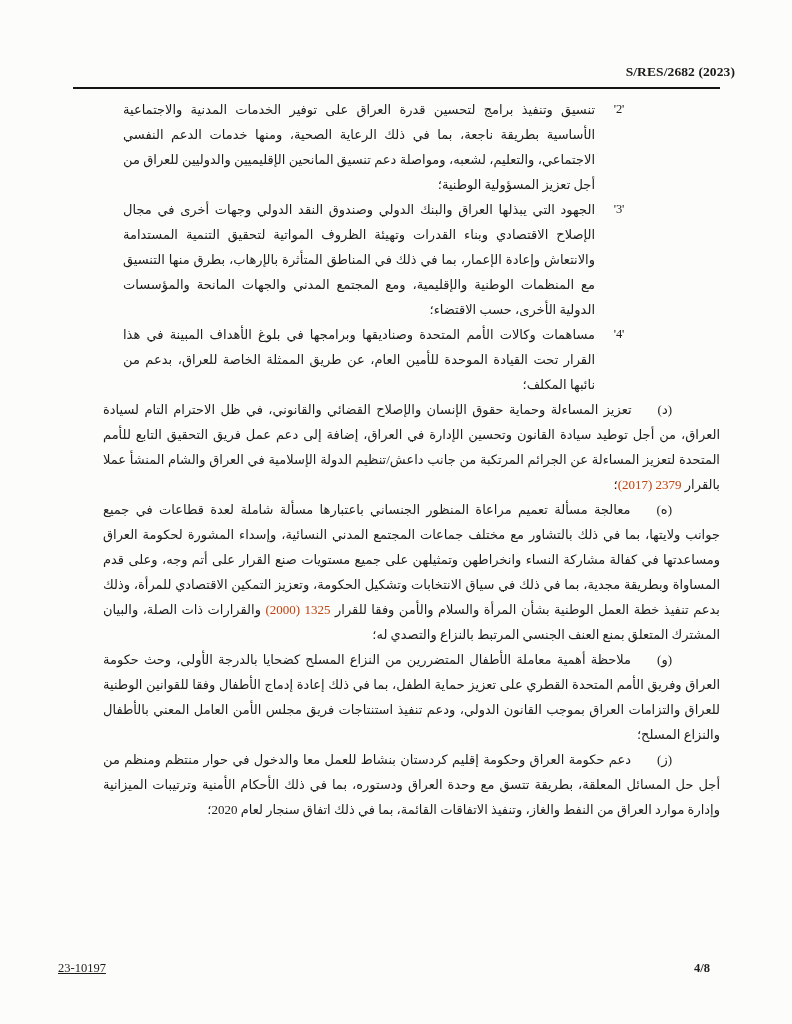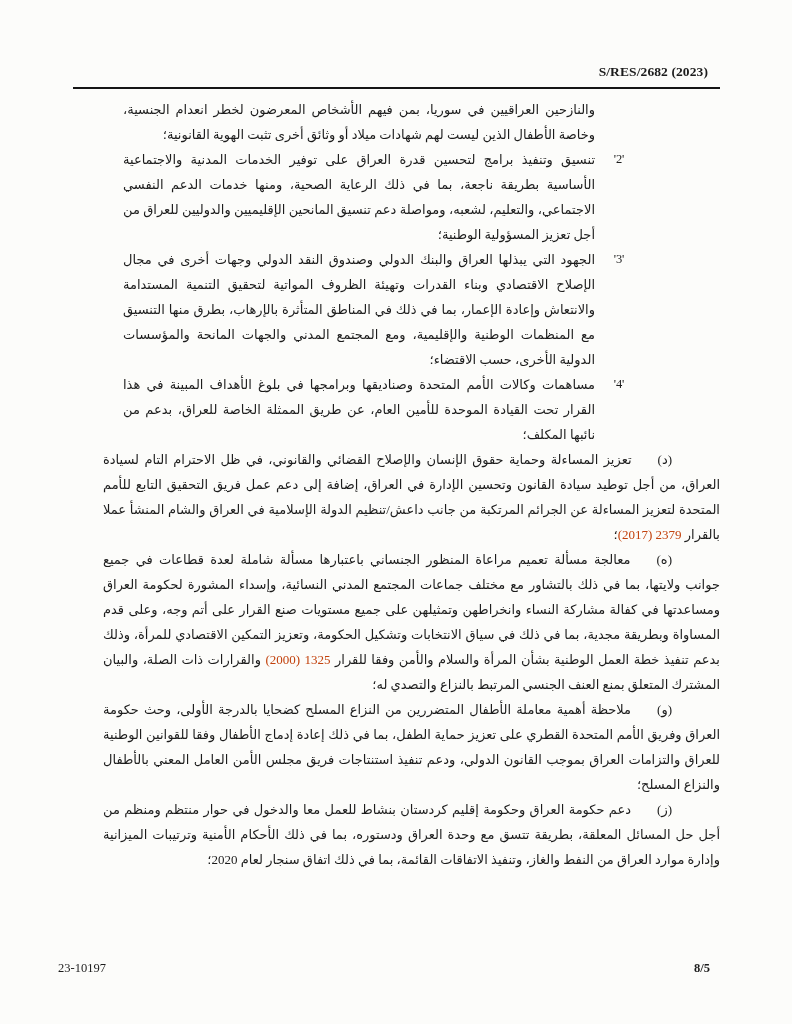--- a/index.html
+++ b/index.html
@@ -3,56 +3,55 @@
 <meta charset="utf-8">
 <style>
   html,body{margin:0;padding:0;background:#e9e9e9;}
   .page{
     position:relative;width:792px;height:1024px;margin:0 auto;
     background:#fcfcfa;overflow:hidden;
     border-right:1px solid #d9d9d6;border-bottom:1px solid #d9d9d6;
     font-family:"Liberation Serif","DejaVu Sans",serif;color:#1c1c1c;
   }
   .doc-symbol{
-    position:absolute;top:64px;right:84px;
+    position:absolute;top:64px;right:57px;
     font-size:13.5px;font-weight:700;letter-spacing:.1px;
   }
   .header-rule{position:absolute;top:87px;left:73px;width:647px;height:1.6px;background:#151515;}
   .content{
     position:absolute;top:97px;right:72px;width:617px;
     direction:rtl;text-align:justify;
     font-size:13px;line-height:25px;letter-spacing:-0.1px;
   }
   .para{margin:0;padding:0;}
   .sub-block{margin-right:125px;margin-left:20px;}
   .sub-item{position:relative;}
   .sub-marker{
     position:absolute;right:-44px;top:0;width:40px;
     text-align:center;font-size:12.5px;
   }
   .lettered{text-indent:48px;}
   .p-marker{white-space:nowrap;}
   .spacer{display:inline-block;width:26px;}
   .res-link{color:#c2410c;text-decoration:none;cursor:pointer;}
-  .footer-left{position:absolute;left:58px;top:961px;font-size:12.5px;}
+  .footer-left{position:absolute;left:58px;top:961px;font-size:12.5px;text-decoration:underline;}
   .footer-right{position:absolute;right:82px;top:961px;font-size:12.5px;font-weight:700;}
 </style>
 </head>
 <body>
 
 <div class="page">
 
   <div class="doc-symbol">S/RES/2682 (2023)</div>
   <div class="header-rule"></div>
 
   <div class="content">
 
     <div class="sub-block">
 
-      <p class="para">والنازحين العراقيين في سوريا، بمن فيهم الأشخاص المعرضون لخطر انعدام الجنسية، وخاصة الأطفال الذين ليست لهم شهادات ميلاد أو وثائق أخرى تثبت الهوية القانونية؛</p>
 
       <div class="sub-item">
           <span class="sub-marker">'2'</span>
           <p class="para">تنسيق وتنفيذ برامج لتحسين قدرة العراق على توفير الخدمات المدنية والاجتماعية الأساسية بطريقة ناجعة، بما في ذلك الرعاية الصحية، ومنها خدمات الدعم النفسي الاجتماعي، والتعليم، لشعبه، ومواصلة دعم تنسيق المانحين الإقليميين والدوليين للعراق من أجل تعزيز المسؤولية الوطنية؛</p>
         </div>
 
       <div class="sub-item">
           <span class="sub-marker">'3'</span>
           <p class="para">الجهود التي يبذلها العراق والبنك الدولي وصندوق النقد الدولي وجهات أخرى في مجال الإصلاح الاقتصادي وبناء القدرات وتهيئة الظروف المواتية لتحقيق التنمية المستدامة والانتعاش وإعادة الإعمار، بما في ذلك في المناطق المتأثرة بالإرهاب، بطرق منها التنسيق مع المنظمات الوطنية والإقليمية، ومع المجتمع المدني والجهات المانحة والمؤسسات الدولية الأخرى، حسب الاقتضاء؛</p>
         </div>
@@ -68,15 +67,15 @@
 
     <p class="para lettered"><span class="p-marker">(ه)</span><span class="spacer"></span><span>معالجة مسألة تعميم مراعاة المنظور الجنساني باعتبارها مسألة شاملة لعدة قطاعات في جميع جوانب ولايتها، بما في ذلك بالتشاور مع مختلف جماعات المجتمع المدني النسائية، وإسداء المشورة لحكومة العراق ومساعدتها في كفالة مشاركة النساء وانخراطهن وتمثيلهن على جميع مستويات صنع القرار على أتم وجه، وعلى قدم المساواة وبطريقة مجدية، بما في ذلك في سياق الانتخابات وتشكيل الحكومة، وتعزيز التمكين الاقتصادي للمرأة، وذلك بدعم تنفيذ خطة العمل الوطنية بشأن المرأة والسلام والأمن وفقا للقرار </span><a class="res-link">1325 (2000)</a><span> والقرارات ذات الصلة، والبيان المشترك المتعلق بمنع العنف الجنسي المرتبط بالنزاع والتصدي له؛</span></p>
 
     <p class="para lettered"><span class="p-marker">(و)</span><span class="spacer"></span><span>ملاحظة أهمية معاملة الأطفال المتضررين من النزاع المسلح كضحايا بالدرجة الأولى، وحث حكومة العراق وفريق الأمم المتحدة القطري على تعزيز حماية الطفل، بما في ذلك إعادة إدماج الأطفال وفقا للقوانين الوطنية للعراق والتزامات العراق بموجب القانون الدولي، ودعم تنفيذ استنتاجات فريق مجلس الأمن العامل المعني بالأطفال والنزاع المسلح؛</span></p>
 
     <p class="para lettered"><span class="p-marker">(ز)</span><span class="spacer"></span><span>دعم حكومة العراق وحكومة إقليم كردستان بنشاط للعمل معا والدخول في حوار منتظم ومنظم من أجل حل المسائل المعلقة، بطريقة تتسق مع وحدة العراق ودستوره، بما في ذلك الأحكام الأمنية وترتيبات الميزانية وإدارة موارد العراق من النفط والغاز، وتنفيذ الاتفاقات القائمة، بما في ذلك اتفاق سنجار لعام 2020؛</span></p>
 
   </div>
 
   <div class="footer-left">23-10197</div>
-  <div class="footer-right">8/5</div>
+  <div class="footer-right">4/8</div>
 
 </div>
 
 </body></html>

